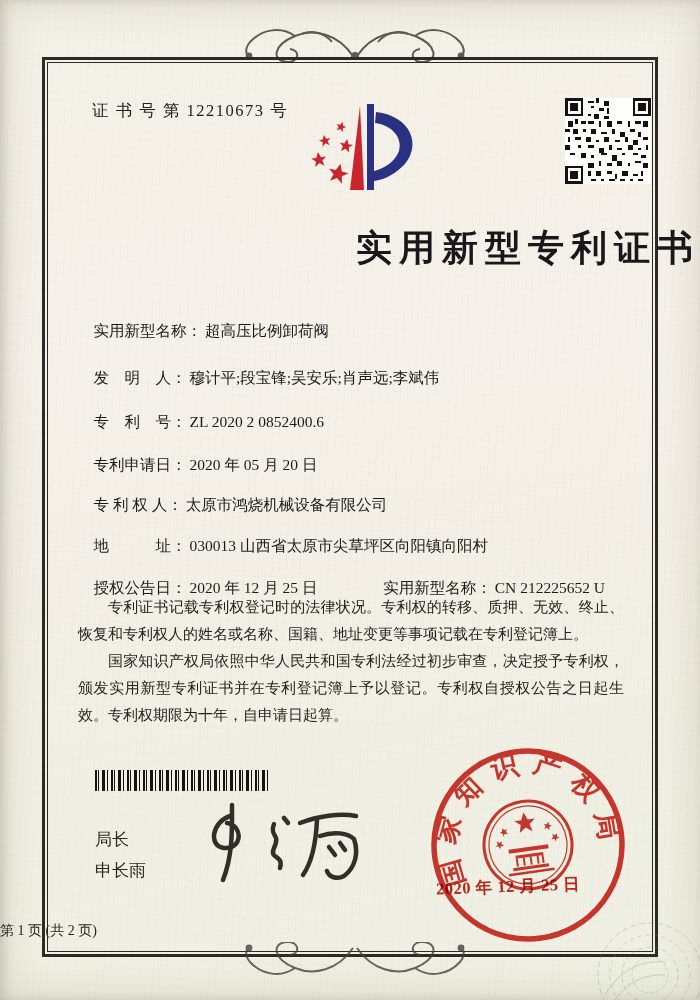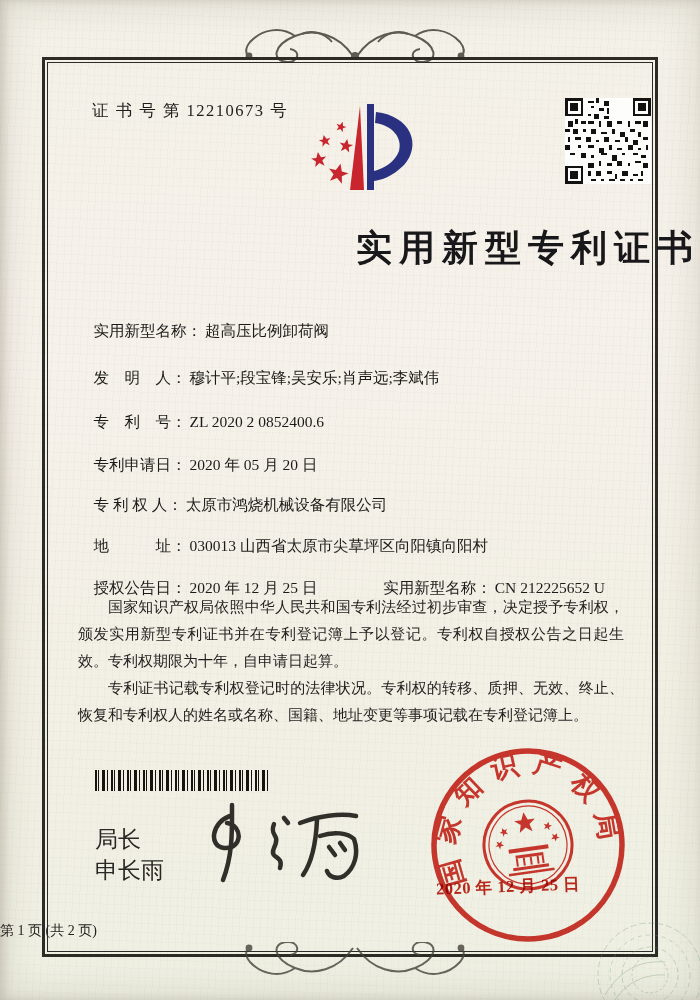--- a/index.html
+++ b/index.html
@@ -24,21 +24,21 @@
   .flabel{white-space:pre;}
   .fvalue{margin-left:3px;}
   .pair2{position:absolute;left:282px;top:0;white-space:pre;}
   .paras{left:78px;top:594px;width:546px;font-size:15px;line-height:27px;
          text-align:justify;color:#201f1d;}
   .paras p{margin:0;text-indent:2em;}
   .barcode{left:95px;top:770px;width:176px;height:21px;
      background:repeating-linear-gradient(90deg,#17140f 0 2px,transparent 2px 3px,
        #17140f 3px 4px,transparent 4px 7px,#17140f 7px 10px,transparent 10px 12px,
        #17140f 12px 13px,transparent 13px 16px);}
-  .signer{left:95px;top:824px;font-size:23px;line-height:31px;color:#2a2824;
+  .signer{left:95px;top:824px;font-size:17px;line-height:31px;color:#2a2824;
           font-family:Liberation Sans, sans-serif;}
   .page-num{left:0;top:922px;width:700px;text-align:left;font-size:14px;color:#23221f;}
   .foot-note{left:0;top:960px;width:700px;text-align:center;font-size:15px;color:#33312c;}
   .foot-note span{background:rgba(243,241,230,.85);padding:0 10px;}
   .seal-date{left:436px;top:876px;font-size:16.5px;font-weight:bold;color:#c32a1d;
              transform:rotate(-2deg);letter-spacing:.5px;mix-blend-mode:multiply;}
   svg{display:block;}
 </style>
 </head>
 <body>
@@ -192,22 +192,22 @@
     <span class="flabel">地　　　址：</span><span class="fvalue">030013 山西省太原市尖草坪区向阳镇向阳村</span>
   </div>
   <div class="abs field-row" style="top:560px">
     <span class="flabel">授权公告日：</span><span class="fvalue">2020 年 12 月 25 日</span>
     <span class="pair2">
       <span class="flabel">实用新型名称：</span><span class="fvalue">CN 212225652 U</span>
     </span>
   </div>
 
   <div class="abs paras">
+    <p>专利证书记载专利权登记时的法律状况。专利权的转移、质押、无效、终止、恢复和专利权人的姓名或名称、国籍、地址变更等事项记载在专利登记簿上。</p>
     <p>国家知识产权局依照中华人民共和国专利法经过初步审查，决定授予专利权，颁发实用新型专利证书并在专利登记簿上予以登记。专利权自授权公告之日起生效。专利权期限为十年，自申请日起算。</p>
-    <p>专利证书记载专利权登记时的法律状况。专利权的转移、质押、无效、终止、恢复和专利权人的姓名或名称、国籍、地址变更等事项记载在专利登记簿上。</p>
   </div>
 
   <div class="abs barcode"></div>
 
   <div class="abs signer">
     <div>局长</div>
     <div>申长雨</div>
   </div>
 
   <svg class="abs" style="left:196px;top:800px;" width="180" height="92" viewBox="0 0 180 92">

